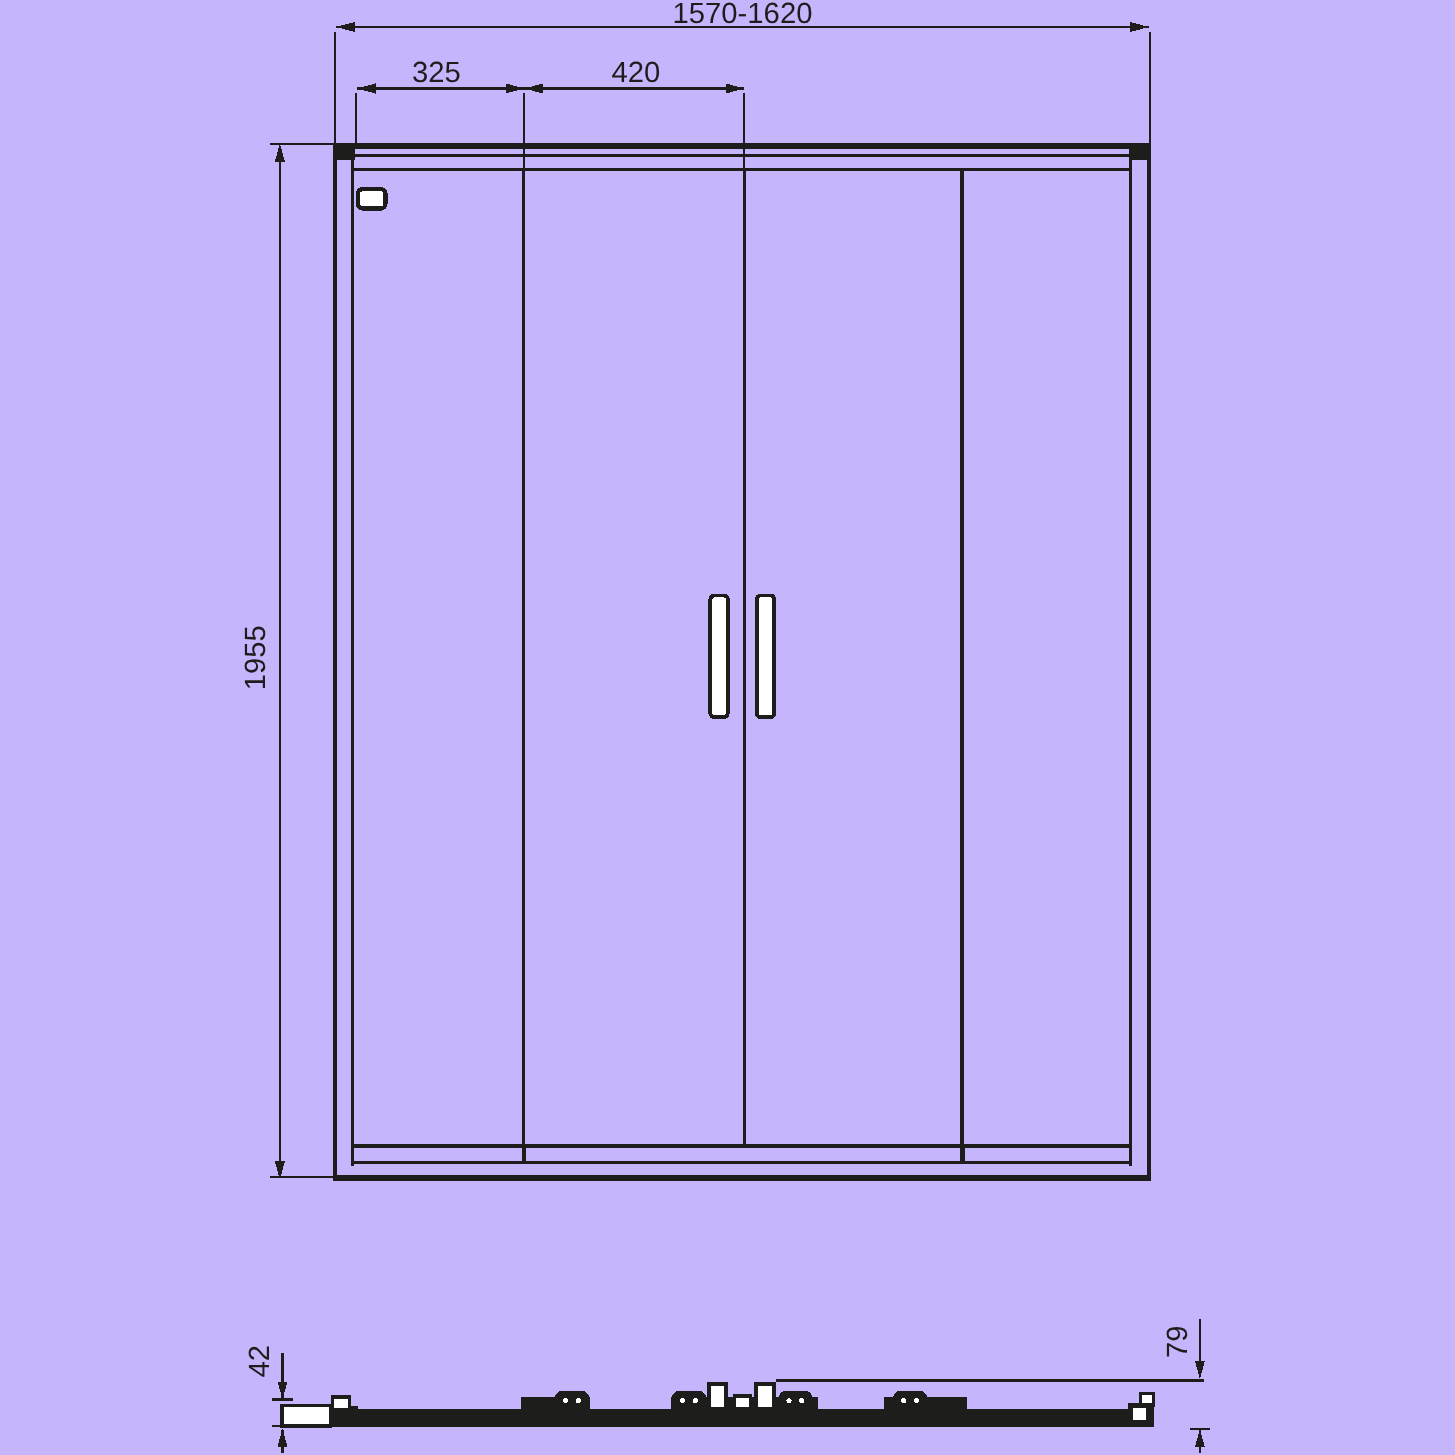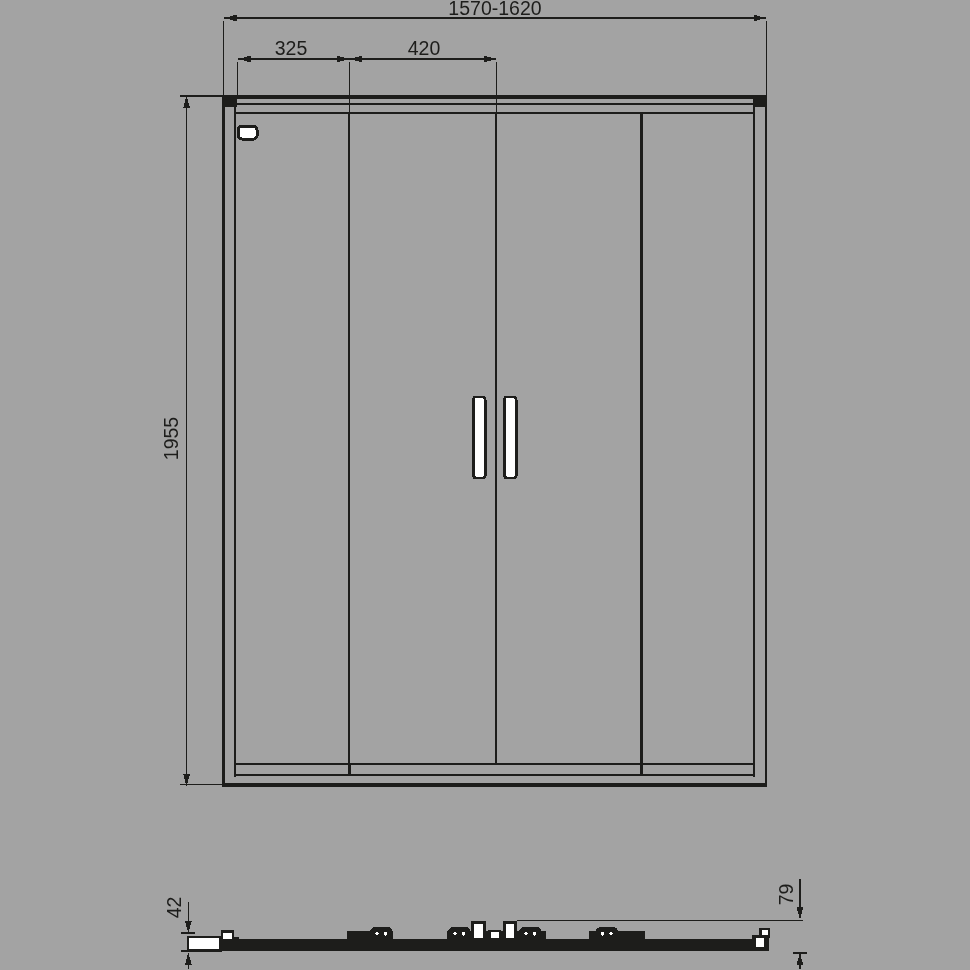--- a/index.html
+++ b/index.html
@@ -1,16 +1,16 @@
 <!DOCTYPE html>
 <html><head>
 <meta charset="utf-8">
 <style>
   html,body{margin:0;padding:0;background:#ffffff;}
-  .canvas{position:relative;width:970px;height:970px;background:#a3a3a3;overflow:hidden;}
+  .canvas{position:relative;width:970px;height:970px;background:#c4b5fd;overflow:hidden;}
   svg{display:block;}
   .dim-text{
     font-family:"Liberation Sans","DejaVu Sans",sans-serif;
     font-size:19.5px;
     fill:#1d1d1b;
     text-anchor:middle;
   }
   .ln{fill:#1d1d1b;}
   .outline{fill:#ffffff;stroke:#1d1d1b;}
 </style>

